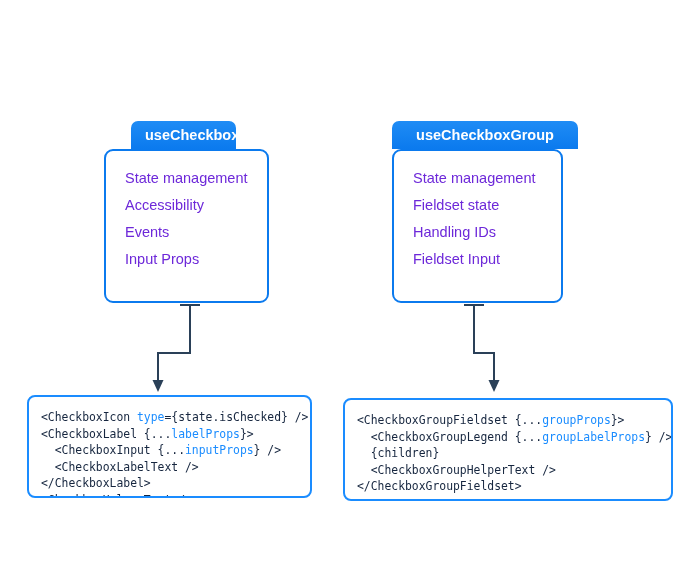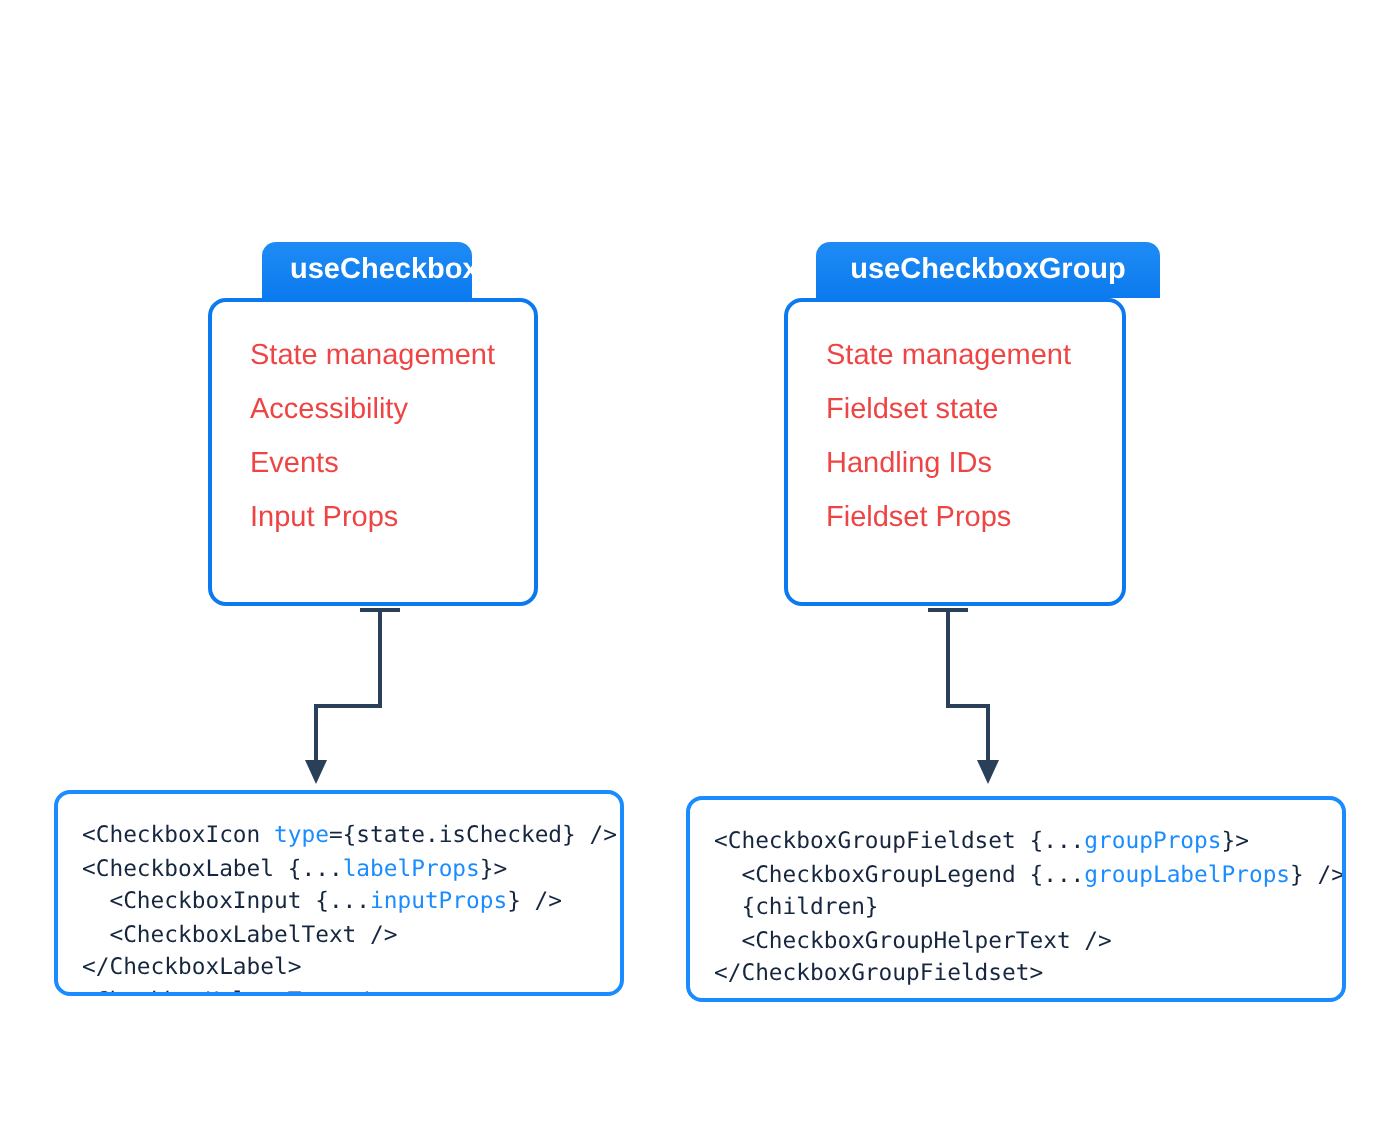--- a/index.html
+++ b/index.html
@@ -68,33 +68,33 @@
     top: 28px;
     left: 0;
     background: #ffffff;
     border: 2px solid #0b7aee;
     border-radius: 9px;
     box-sizing: border-box;
     padding: 14px 0 12px 19px;
   }
   .card-item {
     font-size: 14.5px;
-    color: #ef4444;
+    color: #6d28d9;
     line-height: 27px;
     white-space: nowrap;
   }
 
   
   #card-left { left: 104px; top: 121px; width: 165px; }
   #card-left .card-tab { left: 27px; width: 105px; }
   #card-left .card-body { width: 165px; height: 154px; }
 
   
   #card-right { left: 392px; top: 121px; width: 171px; }
-  #card-right .card-tab { left: 16px; width: 172px; }
+  #card-right .card-tab { left: 0; width: 186px; }
   #card-right .card-body { width: 171px; height: 154px; }
 
   
   .connector {
     position: absolute;
   }
 
   
   .codeblock {
     position: absolute;
@@ -130,21 +130,21 @@
       <div class="card-item">Input Props</div>
     </div>
   </div>
 
   <div class="card" id="card-right">
     <div class="card-tab">useCheckboxGroup</div>
     <div class="card-body">
       <div class="card-item">State management</div>
       <div class="card-item">Fieldset state</div>
       <div class="card-item">Handling IDs</div>
-      <div class="card-item">Fieldset Props</div>
+      <div class="card-item">Fieldset Input</div>
     </div>
   </div>
 
   <svg class="connector" style="left:140px; top:303px;" width="70" height="92">
     <line x1="40" y1="2" x2="60" y2="2" stroke="#2a4058" stroke-width="2"></line>
     <path d="M50,2 L50,50 L18,50 L18,80" stroke="#2a4058" stroke-width="2" fill="none" stroke-linejoin="miter"></path>
     <path d="M18,89 L12.5,77 L23.5,77 Z" fill="#2a4058"></path>
   </svg>
 
   <svg class="connector" style="left:452px; top:303px;" width="70" height="92">

